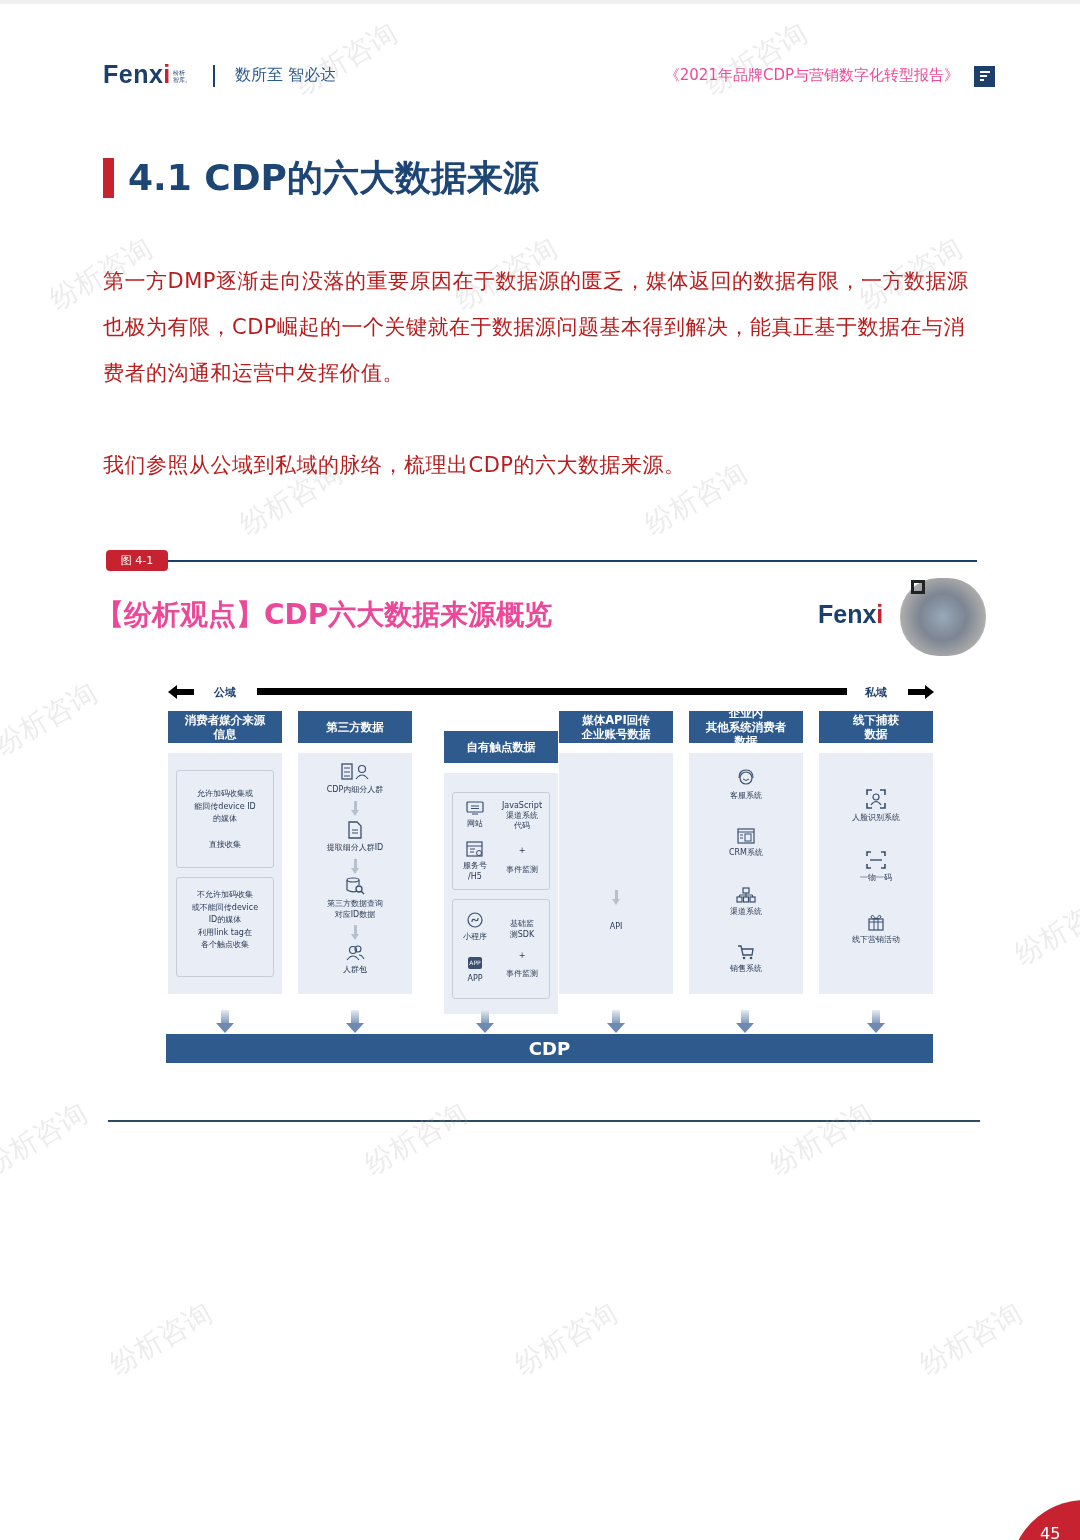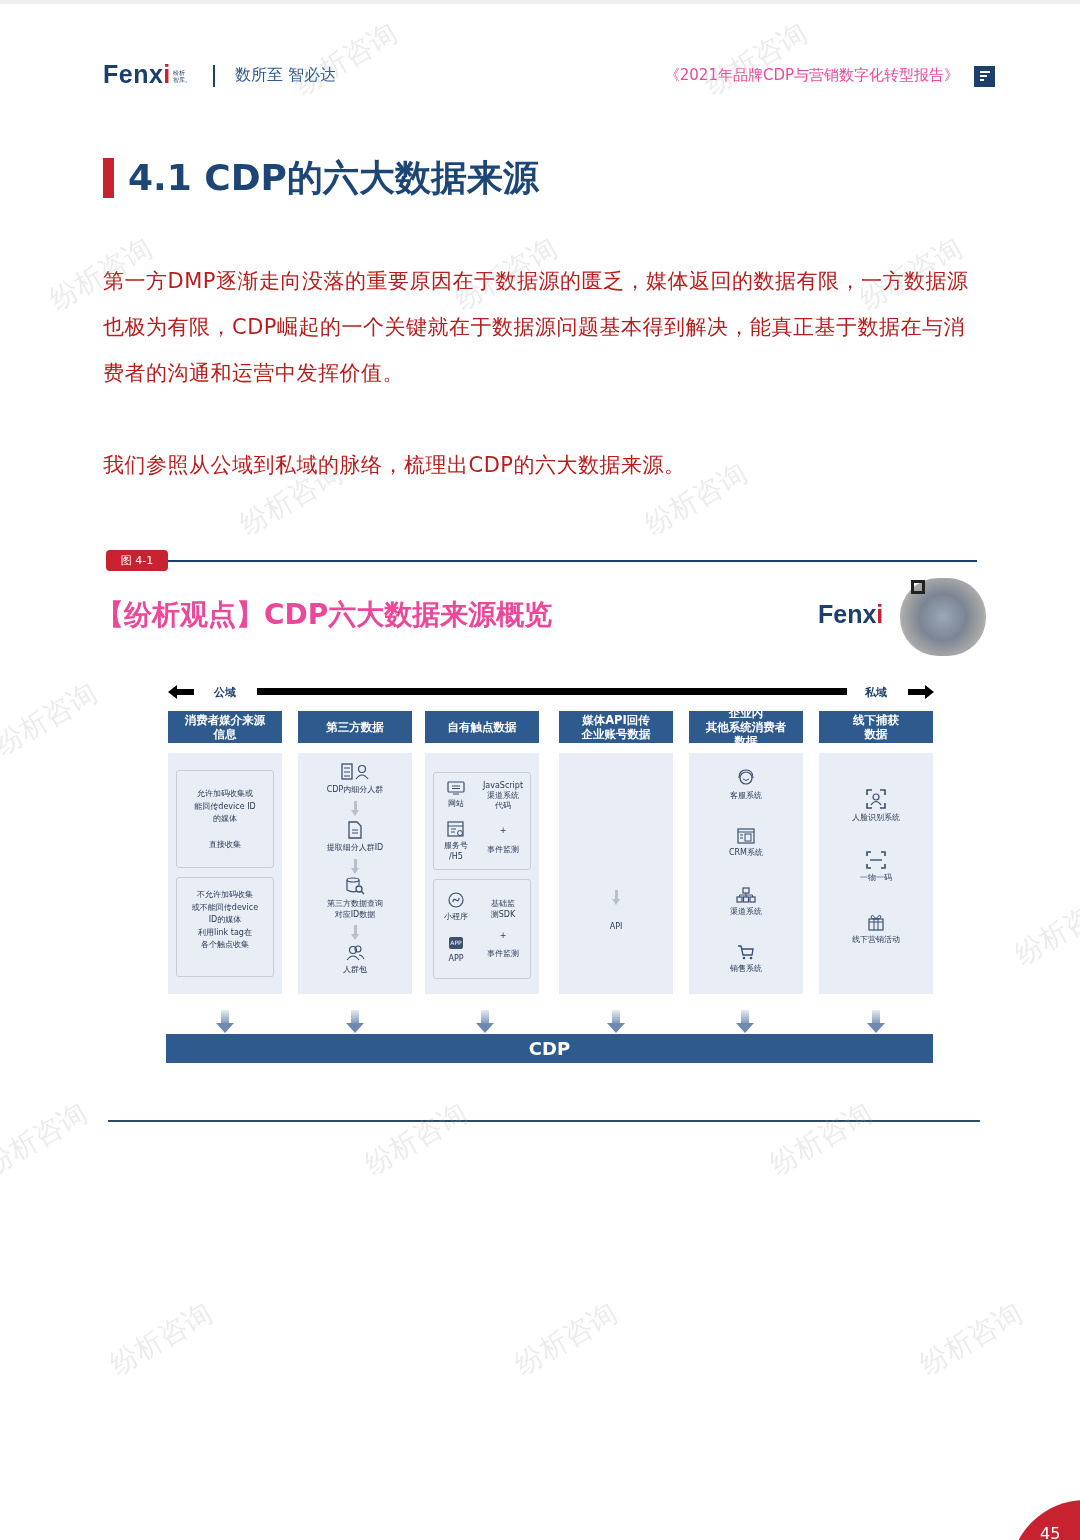--- a/index.html
+++ b/index.html
@@ -174,21 +174,21 @@
             <circle cx="9" cy="5" r="3.5" fill="none" stroke="#3b4f6e" stroke-width="1.2"></circle>
             <path d="M3 15 Q9 7 15 15" fill="none" stroke="#3b4f6e" stroke-width="1.2"></path>
             <circle cx="14" cy="4" r="3" fill="none" stroke="#3b4f6e" stroke-width="1.1"></circle>
             <path d="M15 10 Q18 10 20 14" fill="none" stroke="#3b4f6e" stroke-width="1.1"></path>
           </svg>
         <div>人群包</div>
       </div>
     </div>
   </div>
 
-  <div class="col" style="left:257px;">
+  <div class="col" style="left:276px;margin-top:20px;">
     <div class="col-head">自有触点数据</div>
     <div class="col-body">
       <div class="box" style="top:19px;height:98px;">
         <div class="item" style="left:4px;right:auto;width:36px;top:8px;">
           <svg width="18" height="14" viewBox="0 0 18 14">
               <rect x="1" y="1" width="16" height="10" rx="1" fill="none" stroke="#3b4f6e" stroke-width="1.2"></rect>
               <line x1="5" y1="5" x2="13" y2="5" stroke="#3b4f6e"></line>
               <line x1="5" y1="7.5" x2="13" y2="7.5" stroke="#3b4f6e"></line>
               <line x1="6" y1="13" x2="12" y2="13" stroke="#3b4f6e"></line>
             </svg>

